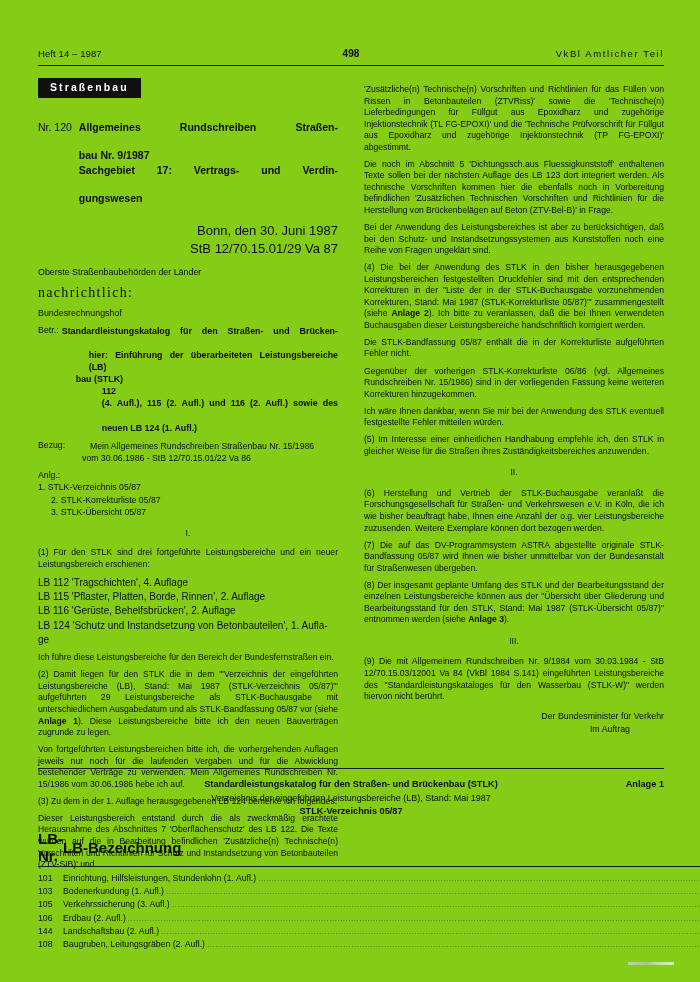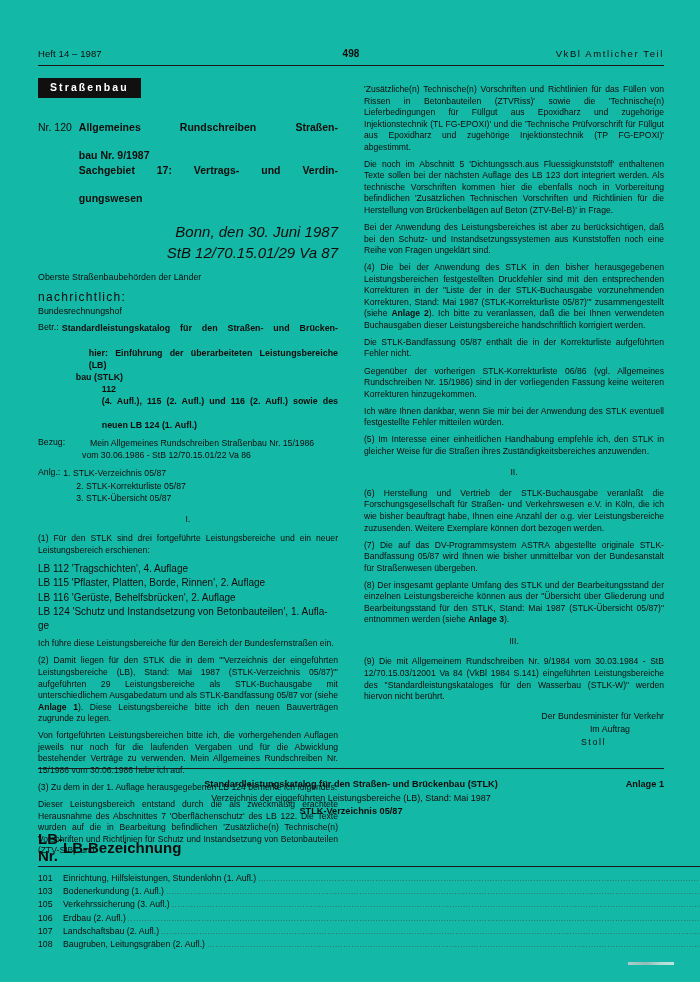--- a/index.html
+++ b/index.html
@@ -13,21 +13,21 @@
     font-family: "Liberation Sans", sans-serif;
     color: #0d0d0d;
     position: relative;
     overflow: hidden;
   }
   .page {
     position: absolute;
     left: 0; top: 0;
     width: 700px;
     height: 982px;
-    background: #14b8a6;
+    background: #84cc16;
   }
 
   
   .runhead {
     position: absolute;
     left: 38px;
     top: 48px;
     width: 626px;
     height: 20px;
     display: flex;
@@ -112,35 +112,36 @@
     text-align: justify;
   }
   .title-main .ln-just::after {
     content: "";
     display: inline-block;
     width: 100%;
   }
 
   .dateline {
     text-align: right;
-    font-size: 15px;
+    font-size: 13px;
     line-height: 1.38;
     margin-top: 9px;
     margin-bottom: 9px;
-    font-style: italic;
   }
   .dateline span { display: block; }
 
   .addr {
     font-size: 8.9px;
     margin-bottom: 5px;
   }
   .addr-nachr {
-    font-size: 12px;
+    font-size: 14px;
     letter-spacing: 1.3px;
+    margin-bottom: 5px;
+    font-family: Liberation Serif, serif;
   }
   .addr-line {
     font-size: 8.9px;
     margin-bottom: 5px;
   }
 
   
   .betr { margin-bottom: 6px; }
   .betr-row { display: flex; }
   .betr-label {
@@ -168,21 +169,21 @@
   .ind1 { padding-left: 14px; }
   .ind2 { padding-left: 27px; }
   .ind3 { padding-left: 40px; }
 
   .bezug-row { display: flex; margin-bottom: 6px; }
   .bezug-label { white-space: nowrap; padding-right: 3px; font-size: 8.7px; }
   .bezug-body  { font-size: 8.7px; flex: 1; line-height: 1.38; }
   .bezug-body .ln { display: block; padding-left: 22px; }
   .bezug-body .ln.i { padding-left: 14px; }
 
-  .anlg-row { display: flex; margin-bottom: 6px; }
+  .anlg-row { display: flex; margin-bottom: 6px; flex-direction: column; }
   .anlg-label { white-space: nowrap; padding-right: 3px; font-size: 8.7px; }
   .anlg-body  { font-size: 8.7px; flex: 1; line-height: 1.43; }
   .anlg-body .ln { display: block; }
   .anlg-body .ln.i { padding-left: 13px; }
 
   .section-num {
     text-align: center;
     font-size: 8.6px;
     margin: 9px 0 8px 0;
   }
@@ -390,21 +391,20 @@
 
     <p><span>(8) Der insgesamt geplante Umfang des STLK und der Bearbeitungsstand der einzelnen Leistungsbereiche können aus der "Übersicht über Gliederung und Bearbeitungsstand für den STLK, Stand: Mai 1987 (STLK-Übersicht 05/87)" entnommen werden (siehe </span><b>Anlage 3</b><span>).</span></p>
 
     <div class="section-num-r">III.</div>
 
     <p>(9) Die mit Allgemeinem Rundschreiben Nr. 9/1984 vom 30.03.1984 - StB 12/70.15.03/12001 Va 84 (VkBl 1984 S.141) eingeführten Leistungsbereiche des "Standardleistungskataloges für den Wasserbau (STLK-W)" werden hiervon nicht berührt.</p>
 
     <div class="sig">
       <span class="l1">Der Bundesminister für Verkehr</span>
       <span class="l2">Im Auftrag</span>
-      <span class="l3">Stoll</span>
     </div>
   </div>
 
   <div class="annex">
     <div class="annex-top-rule"></div>
 
     <div class="annex-head">
       <div class="annex-label">Anlage 1</div>
       <div class="annex-h1">Standardleistungskatalog für den Straßen- und Brückenbau (STLK)</div>
       <div class="annex-h2">Verzeichnis der eingeführten Leistungsbereiche (LB), Stand: Mai 1987</div>
@@ -450,21 +450,21 @@
           <tr>
             <td class="c-nr">106</td>
             <td class="c-desc">
               <span class="desc-wrap">
                 <span class="dtxt">Erdbau (2. Aufl.)</span>
                 <span class="dots">............................................................................................................................................................................................................................</span>
               </span>
             </td>
           </tr>
           <tr>
-            <td class="c-nr">107</td>
+            <td class="c-nr">144</td>
             <td class="c-desc">
               <span class="desc-wrap">
                 <span class="dtxt">Landschaftsbau (2. Aufl.)</span>
                 <span class="dots">............................................................................................................................................................................................................................</span>
               </span>
             </td>
           </tr>
           <tr>
             <td class="c-nr">108</td>
             <td class="c-desc">

